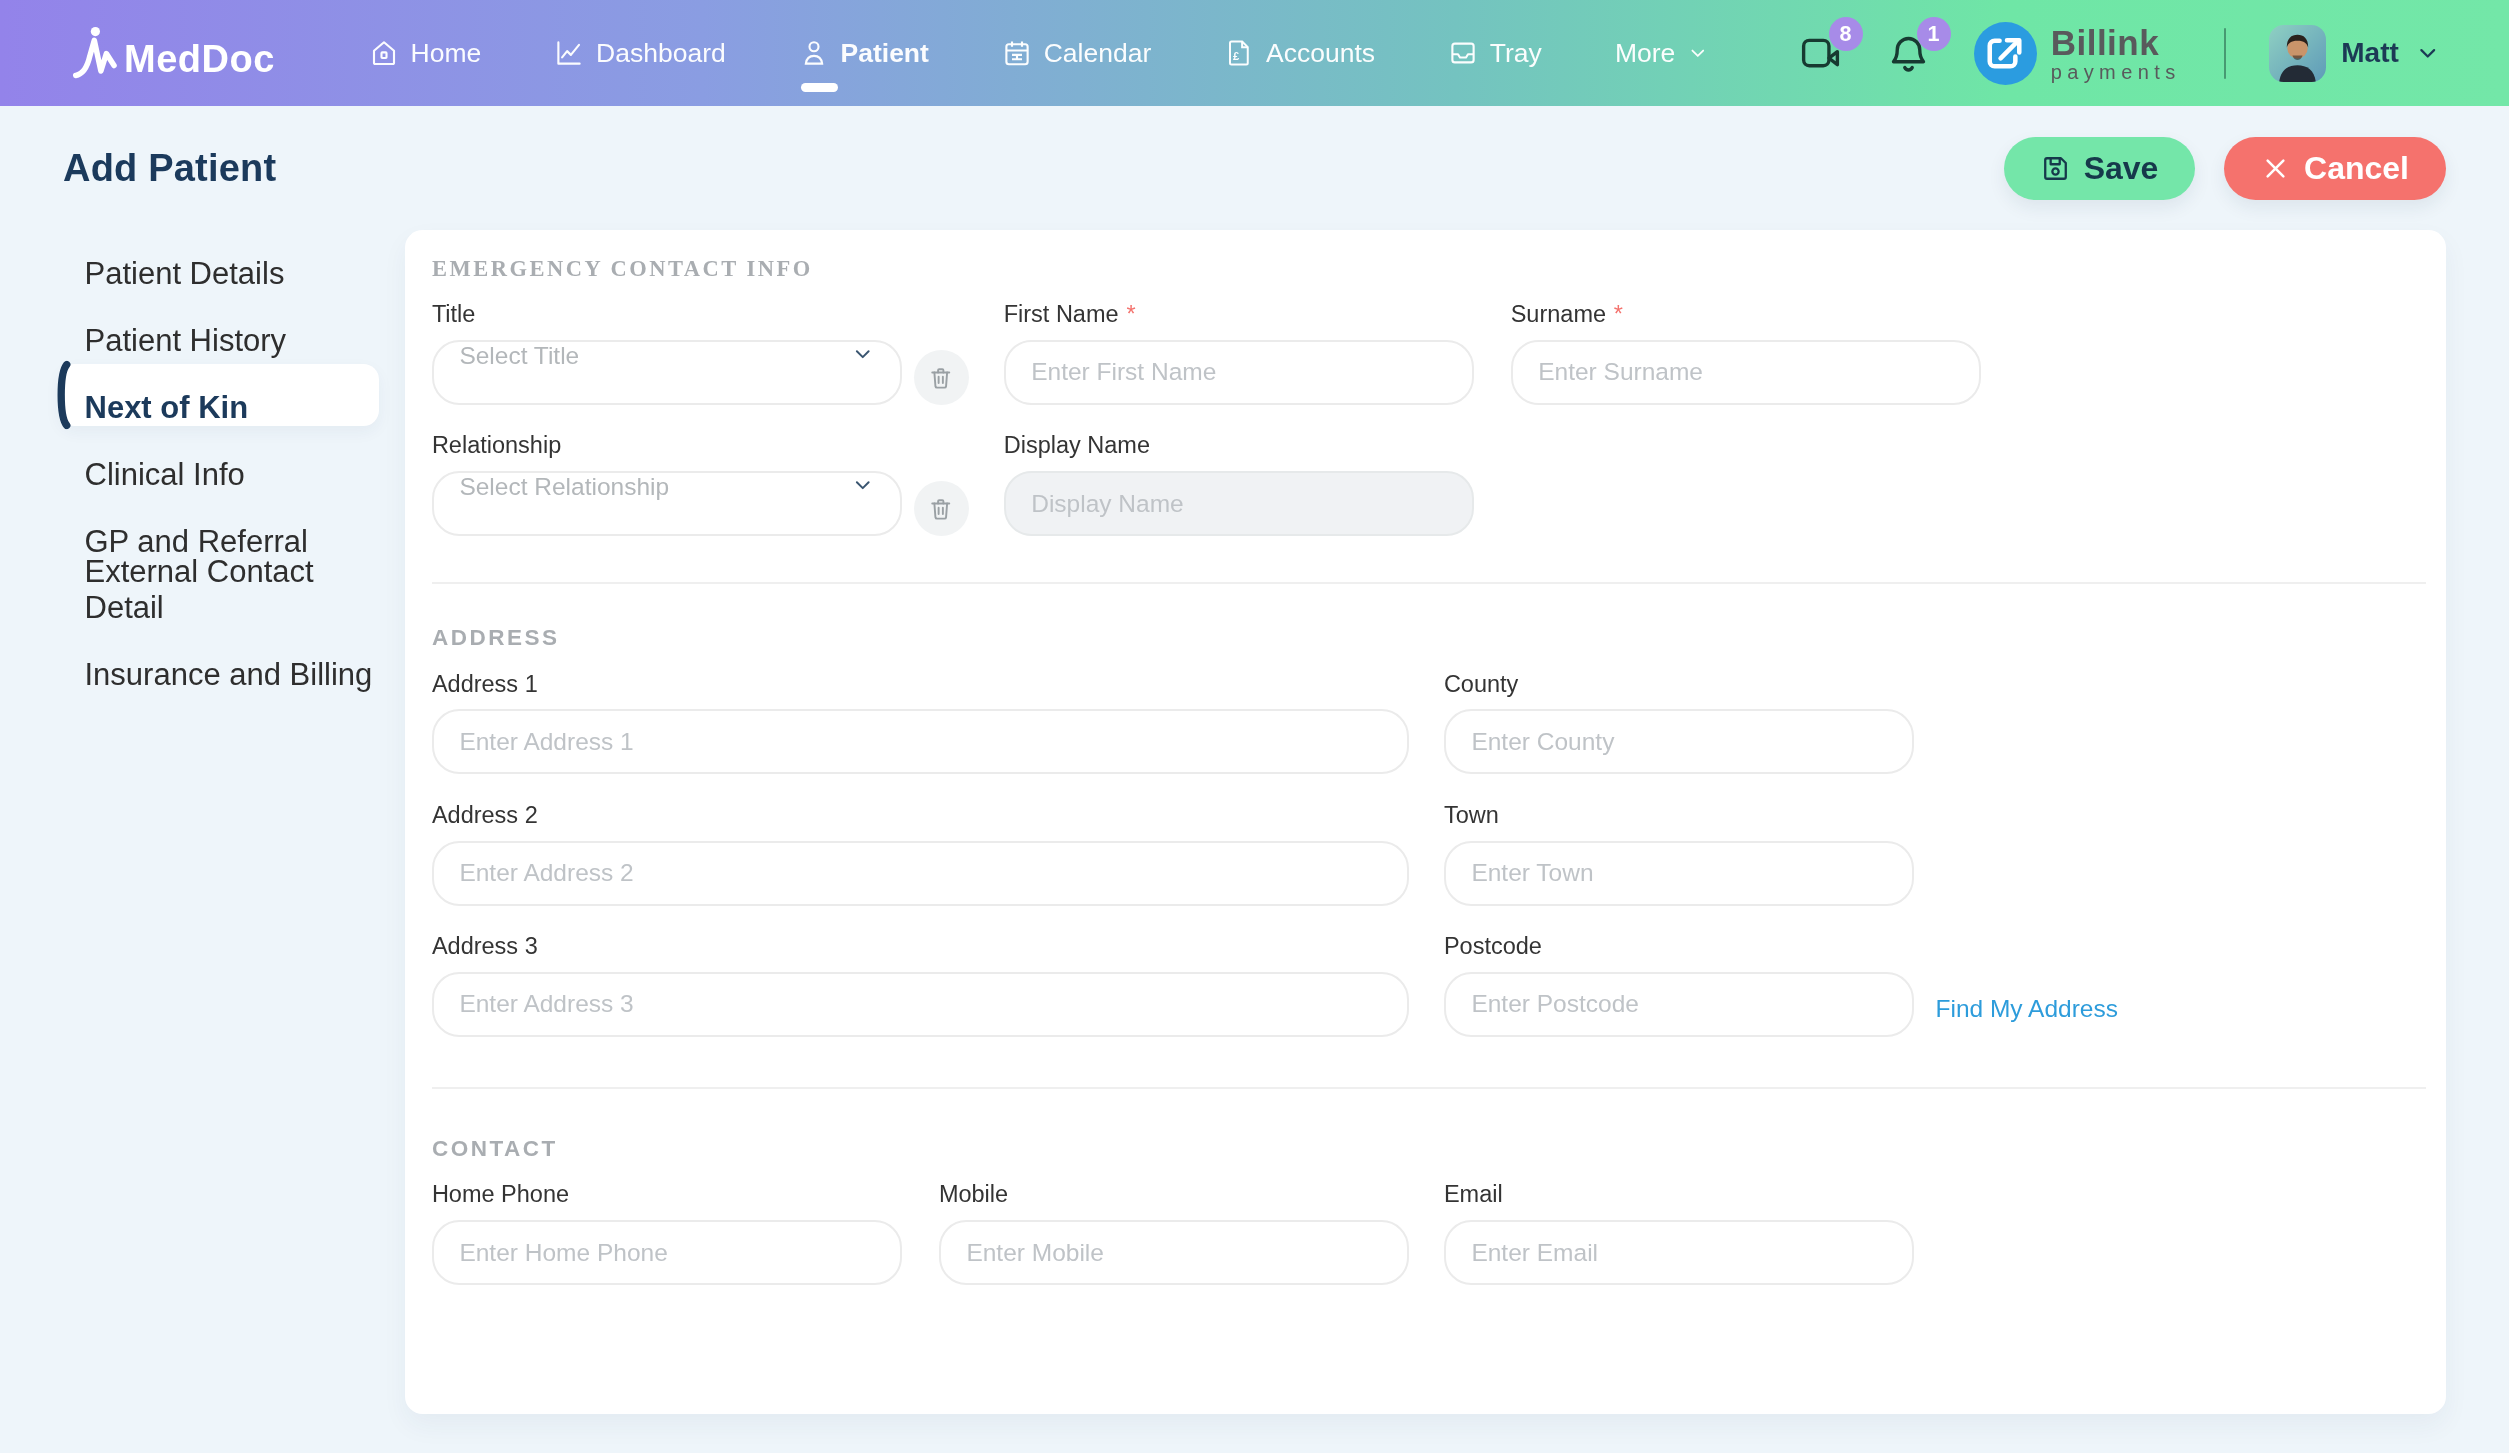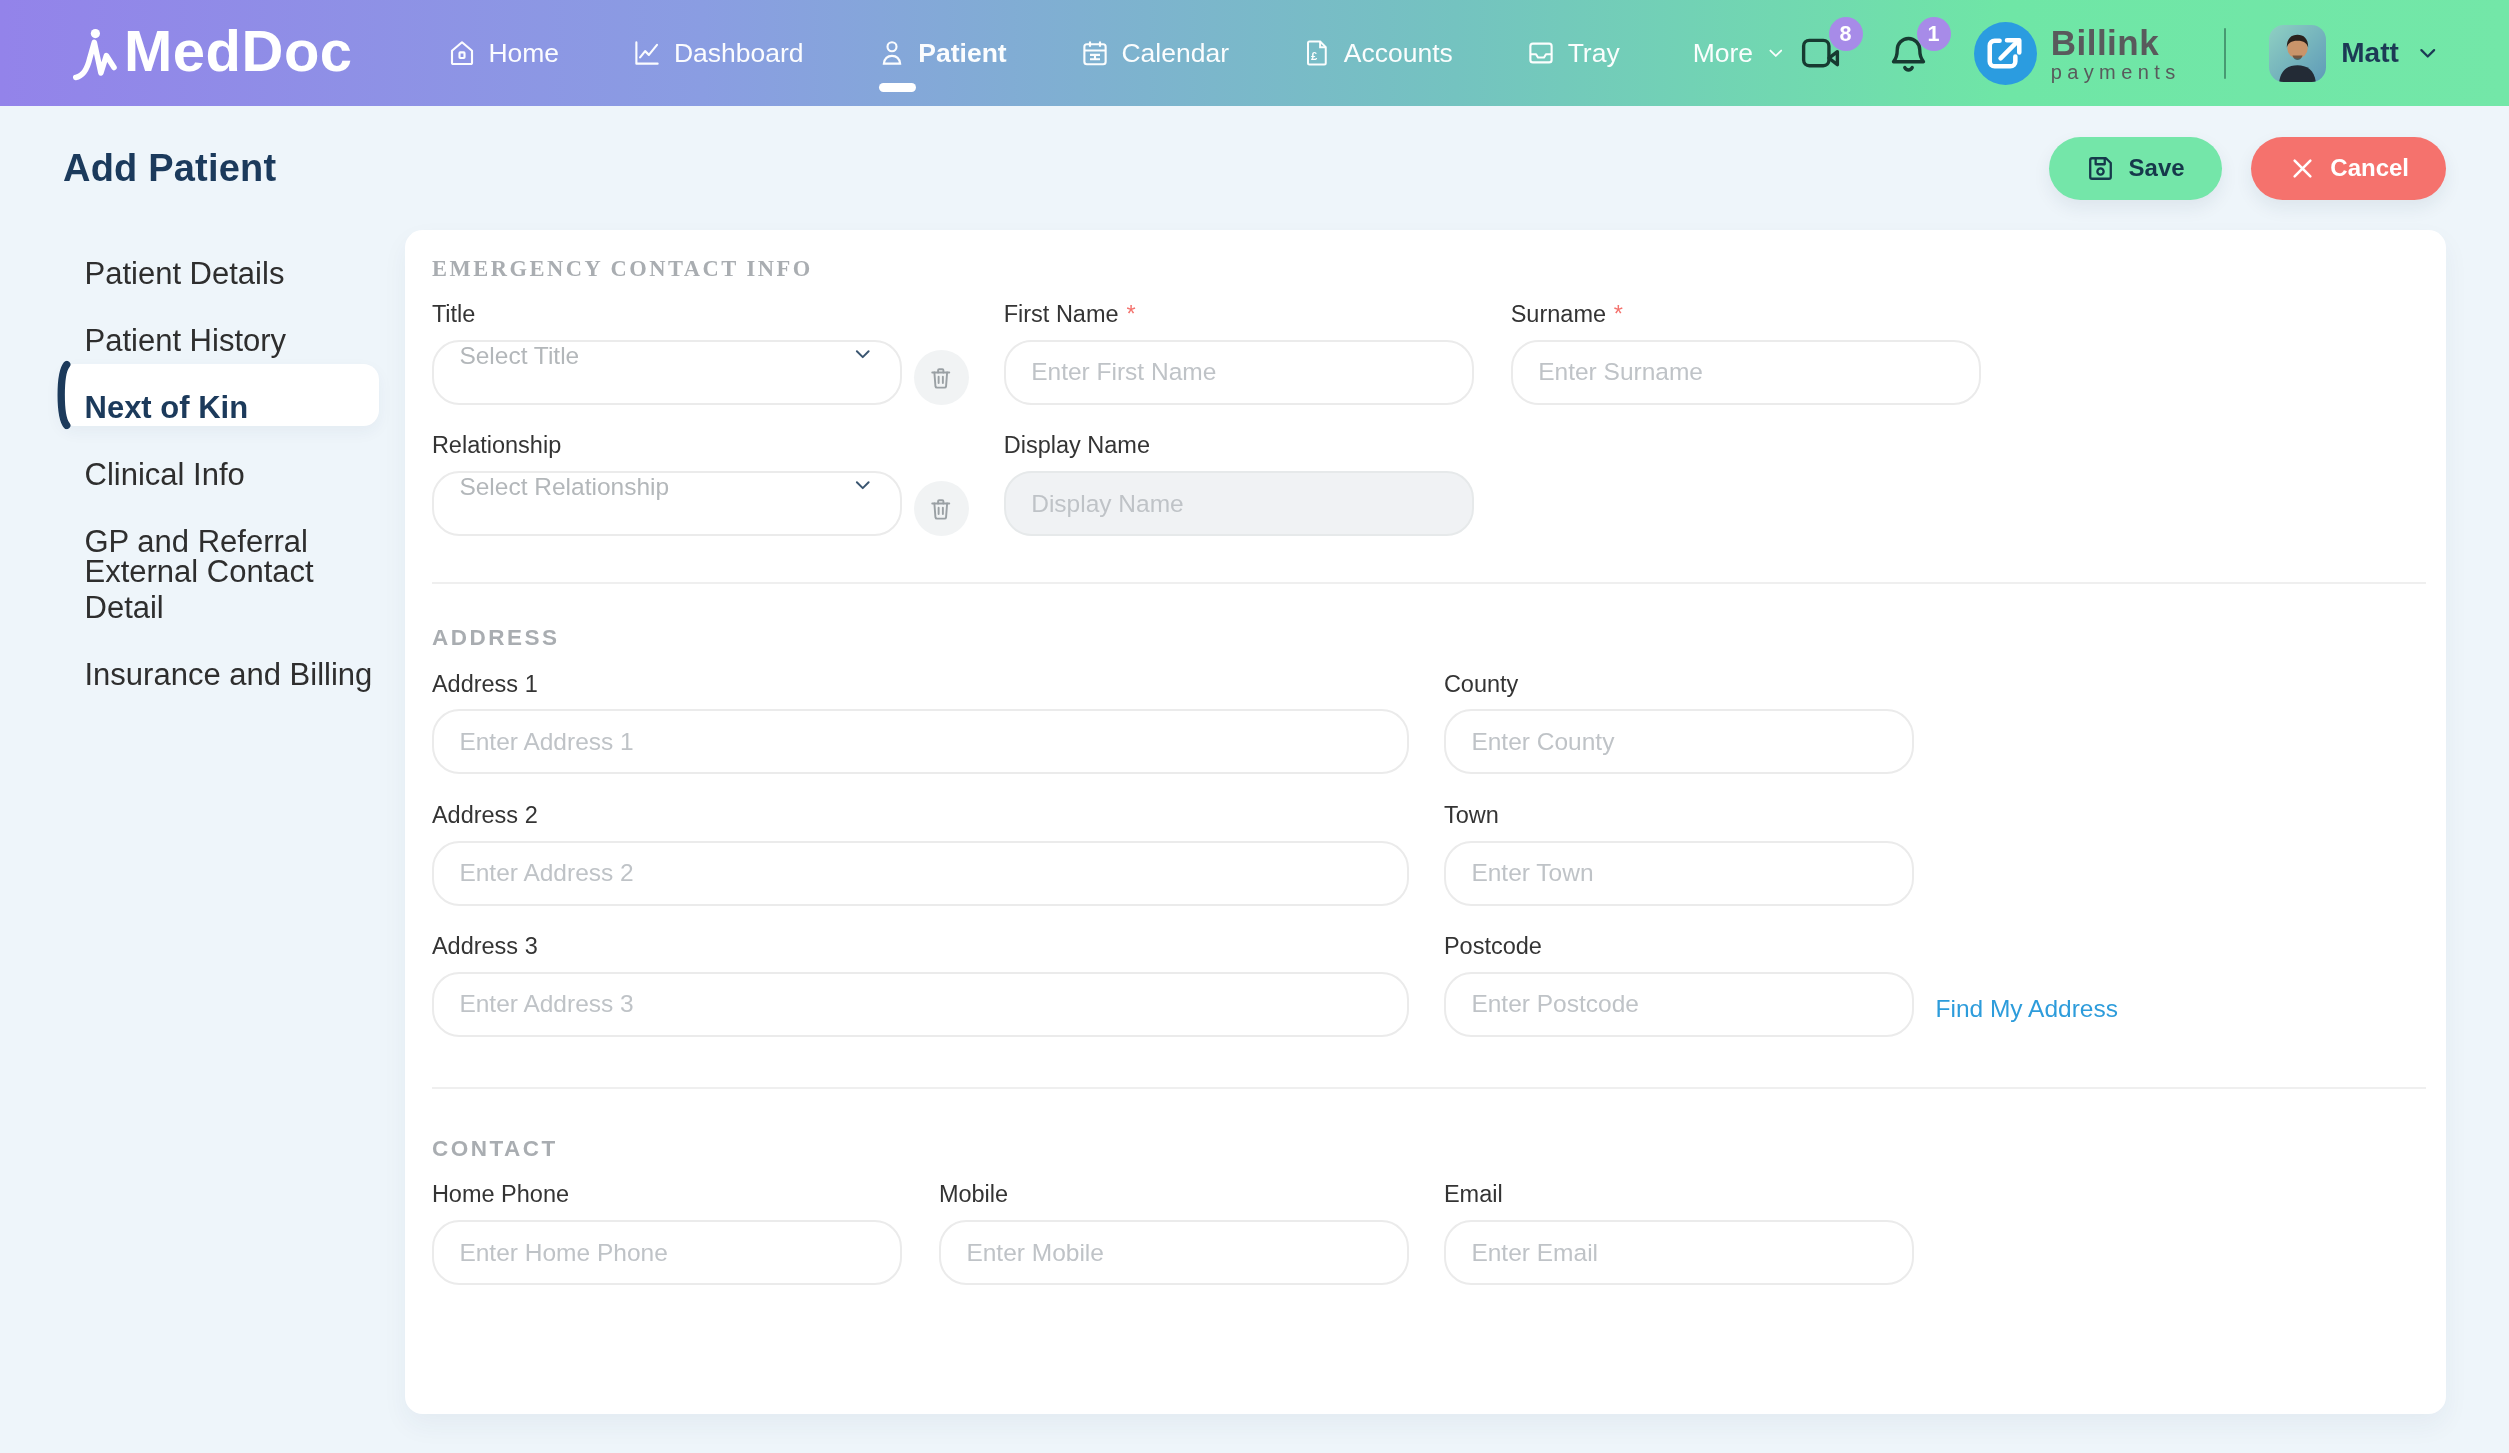--- a/index.html
+++ b/index.html
@@ -9,21 +9,21 @@
     font-family:"Liberation Sans", sans-serif;
     -webkit-font-smoothing:antialiased;
   }
   
   .navbar{
     height:106px;display:flex;align-items:center;
     padding:0 69px 0 71px;box-sizing:border-box;
     background:linear-gradient(90deg,#9383ea 0%,#8a9de2 28%,#74c3c0 58%,#6fe6a6 80%,#73e7a8 100%);
   }
   .logo{display:flex;align-items:flex-end;gap:2px;color:#fff;}
-  .logo-text{font-size:58px;font-weight:bold;letter-spacing:0.5px;line-height:1;padding-bottom:3.9px;}
+  .logo-text{font-size:38px;font-weight:bold;letter-spacing:0.5px;line-height:1;padding-bottom:3.9px;}
   .nav{display:flex;align-items:center;gap:73px;margin-left:94px;}
   .nav-item{position:relative;display:flex;align-items:center;gap:11.8px;color:rgba(255,255,255,.97);
     font-size:26.5px;cursor:pointer;}
   .nav-item svg{width:30px;height:30px;}
   .nav-item.active{font-weight:bold;}
   .nav-underline{position:absolute;left:2px;bottom:-23.5px;width:37px;height:8.8px;border-radius:4.9px;background:#fff;}
   .nav-right{margin-left:auto;display:flex;align-items:center;gap:43px;}
   .icon-badge-wrap{position:relative;cursor:pointer;color:#173a31;}
   .icon-badge-wrap svg{width:45px;height:45px;display:block;}
   .badge{position:absolute;top:-13.7px;right:-19.6px;width:34px;height:34px;border-radius:50%;
@@ -37,21 +37,21 @@
   .nav-divider{width:2px;height:51px;background:rgba(20,60,50,.45);border-radius:1px;}
   .user{display:flex;align-items:center;gap:15.7px;cursor:pointer;}
   .avatar{width:57px;height:57px;border-radius:14.7px;overflow:hidden;flex:0 0 auto;}
   .user-name{font-size:28px;font-weight:600;color:#1c3a55;}
   .user svg.chev{width:25.5px;height:25.5px;color:#1c3a55;}
   
   .page-header{height:124px;display:flex;align-items:center;padding:0 63px;box-sizing:border-box;}
   .page-title{font-size:38px;font-weight:bold;color:#1b3a5c;letter-spacing:0.2px;}
   .header-actions{margin-left:auto;display:flex;align-items:center;gap:29px;}
   .btn{display:flex;align-items:center;gap:13.7px;height:63px;padding:0 37px;border:none;
-    border-radius:32px;font-size:24px;font-weight:bold;cursor:pointer;
+    border-radius:32px;font-size:32px;font-weight:bold;cursor:pointer;
     font-family:"Liberation Sans",sans-serif;box-shadow:0 7.8px 17.6px rgba(20,50,80,.08);}
   .btn svg{width:29px;height:29px;}
   .btn-save{background:#74e6a9;color:#16394b;}
   .btn-cancel{background:#f5726d;color:#fff;}
   
   .content{display:flex;align-items:flex-start;padding:0 63px 0 59px;box-sizing:border-box;}
   .sidebar{width:320px;flex:0 0 auto;padding-top:0;}
   .side-item{position:relative;height:62px;display:flex;align-items:flex-end;
     padding-left:25.5px;margin-bottom:4.9px;font-size:31px;color:#2e2e2e;cursor:pointer;border-radius:15.7px;}
   .side-item.active{background:#fff;font-weight:bold;color:#1c3a5b;box-shadow:0 5.9px 15.7px rgba(30,60,90,.05);}

